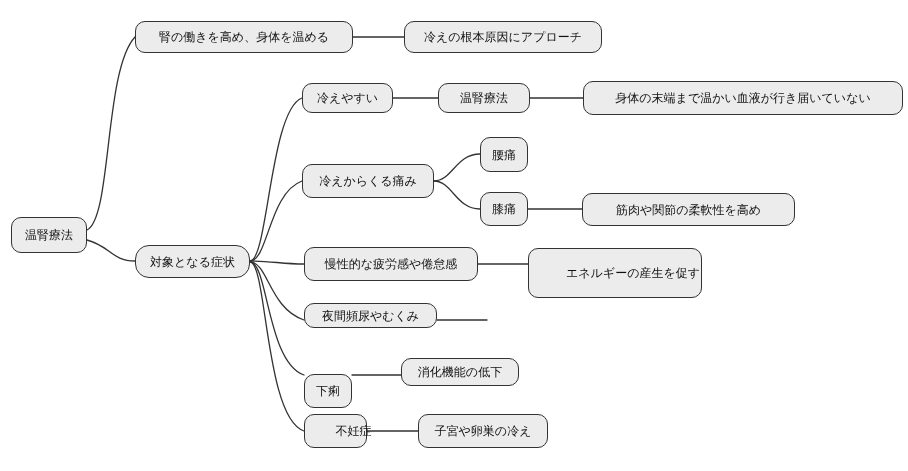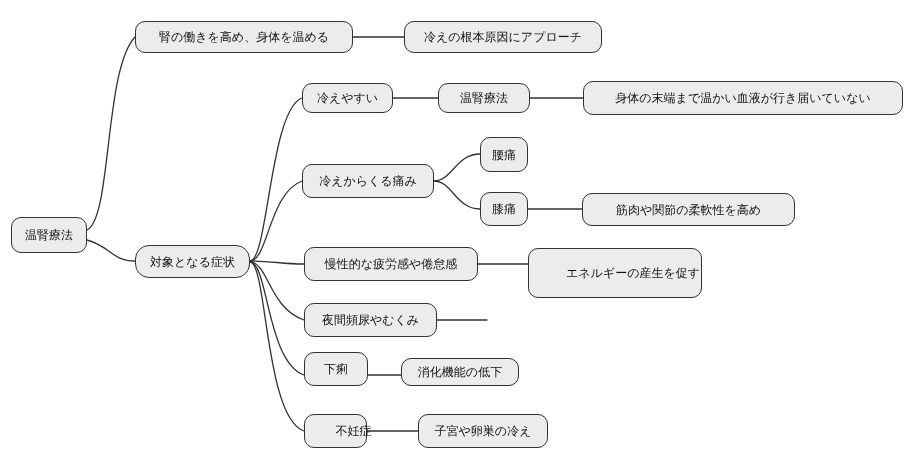--- a/index.html
+++ b/index.html
@@ -74,19 +74,19 @@
   <div class="node" style="left:135px; top:245px; width:115px; height:33px;border-radius:14px;">対象となる症状</div>
   <div class="node" style="left:302px; top:83px; width:91px; height:30px;">冷えやすい</div>
   <div class="node" style="left:438px; top:83px; width:92px; height:30px;">温腎療法</div>
   <div class="node" style="left:583px; top:81px; width:320px; height:34px;">身体の末端まで温かい血液が行き届いていない</div>
   <div class="node" style="left:302px; top:164px; width:132px; height:34px;">冷えからくる痛み</div>
   <div class="node" style="left:480px; top:137px; width:48px; height:35px;">腰痛</div>
   <div class="node" style="left:480px; top:192px; width:48px; height:34px;">膝痛</div>
   <div class="node" style="left:582px; top:193px; width:213px; height:33px;">筋肉や関節の柔軟性を高め</div>
   <div class="node" style="left:304px; top:247px; width:174px; height:34px;">慢性的な疲労感や倦怠感</div>
   <div class="node" style="left:528px; top:248px; width:174px; height:50px;padding-left:36px;">エネルギーの産生を促す</div>
-  <div class="node" style="left:304px; top:303px; width:133px; height:34px;">夜間頻尿やむくみ</div>
-  <div class="node" style="left:304px; top:352px; width:64px; height:34px;">下痢</div>
+  <div class="node" style="left:304px; top:303px; width:133px; height:25px;">夜間頻尿やむくみ</div>
+  <div class="node" style="left:304px; top:374px; width:48px; height:34px;">下痢</div>
   <div class="node" style="left:401px; top:358px; width:118px; height:28px;">消化機能の低下</div>
   <div class="node" style="left:304px; top:414px; width:63px; height:34px;padding-left:36px;">不妊症</div>
   <div class="node" style="left:418px; top:414px; width:130px; height:34px;">子宮や卵巣の冷え</div>
 
 </div>
 
 </body></html>

